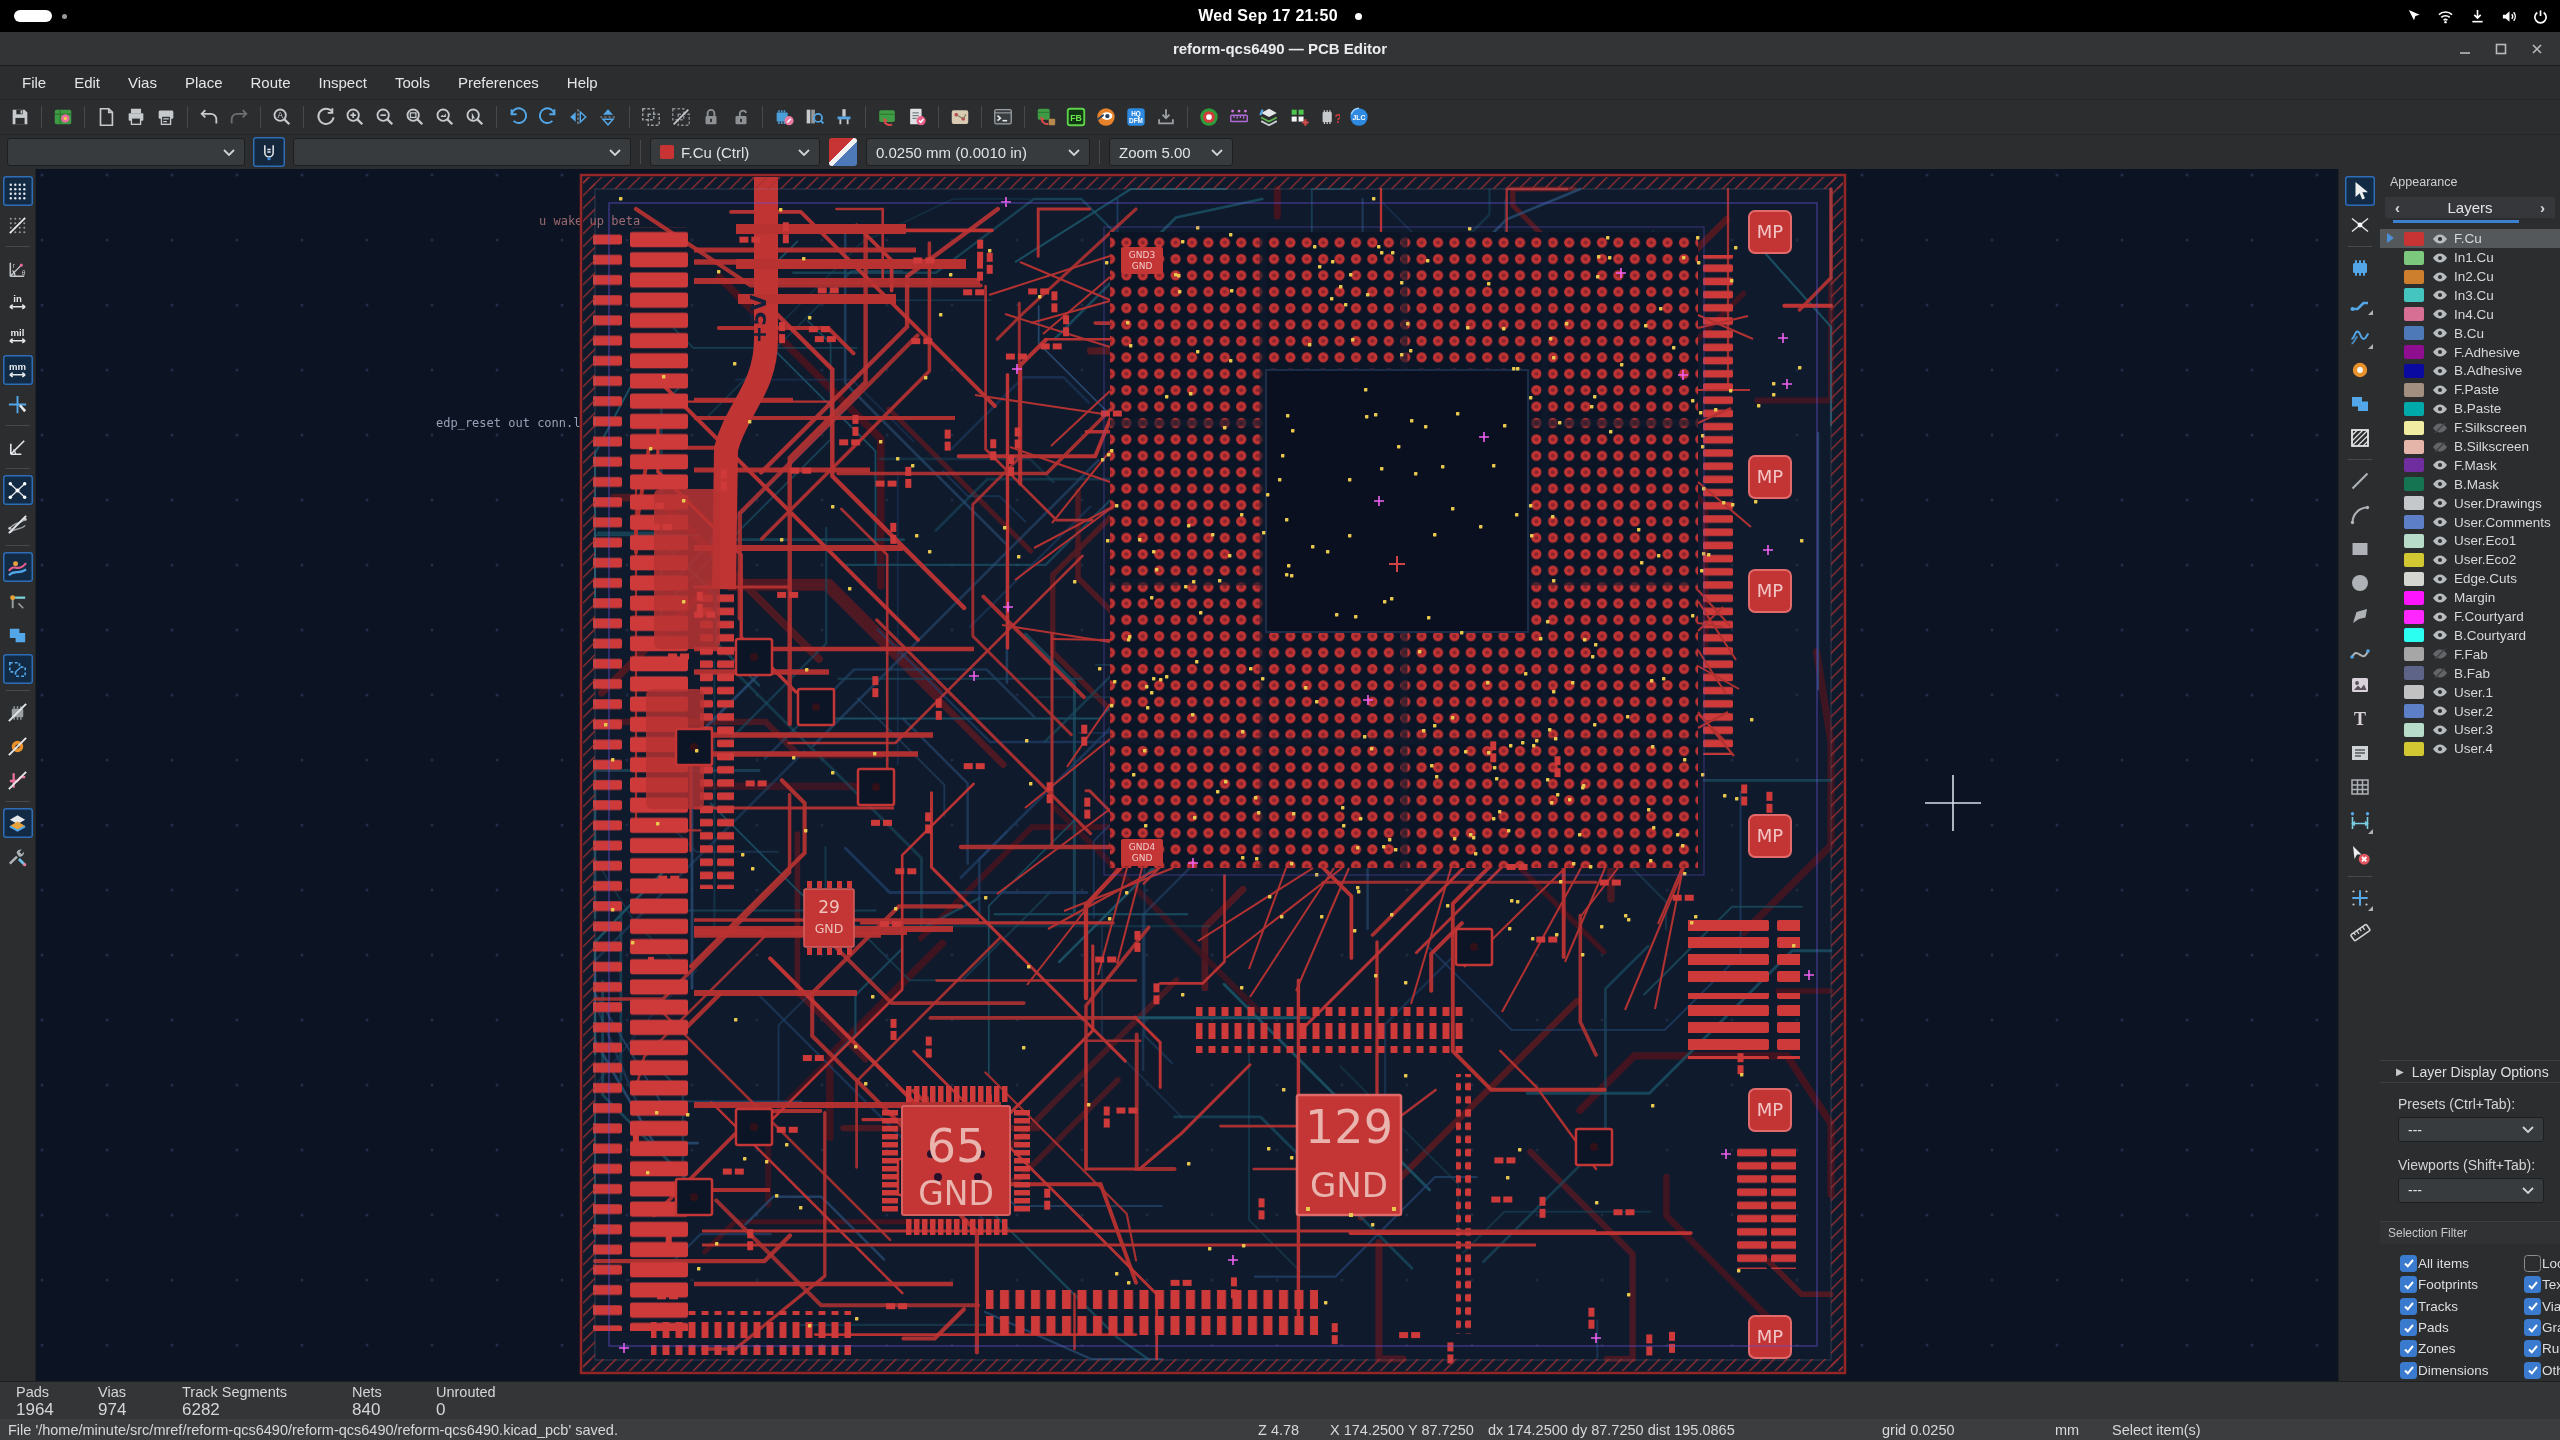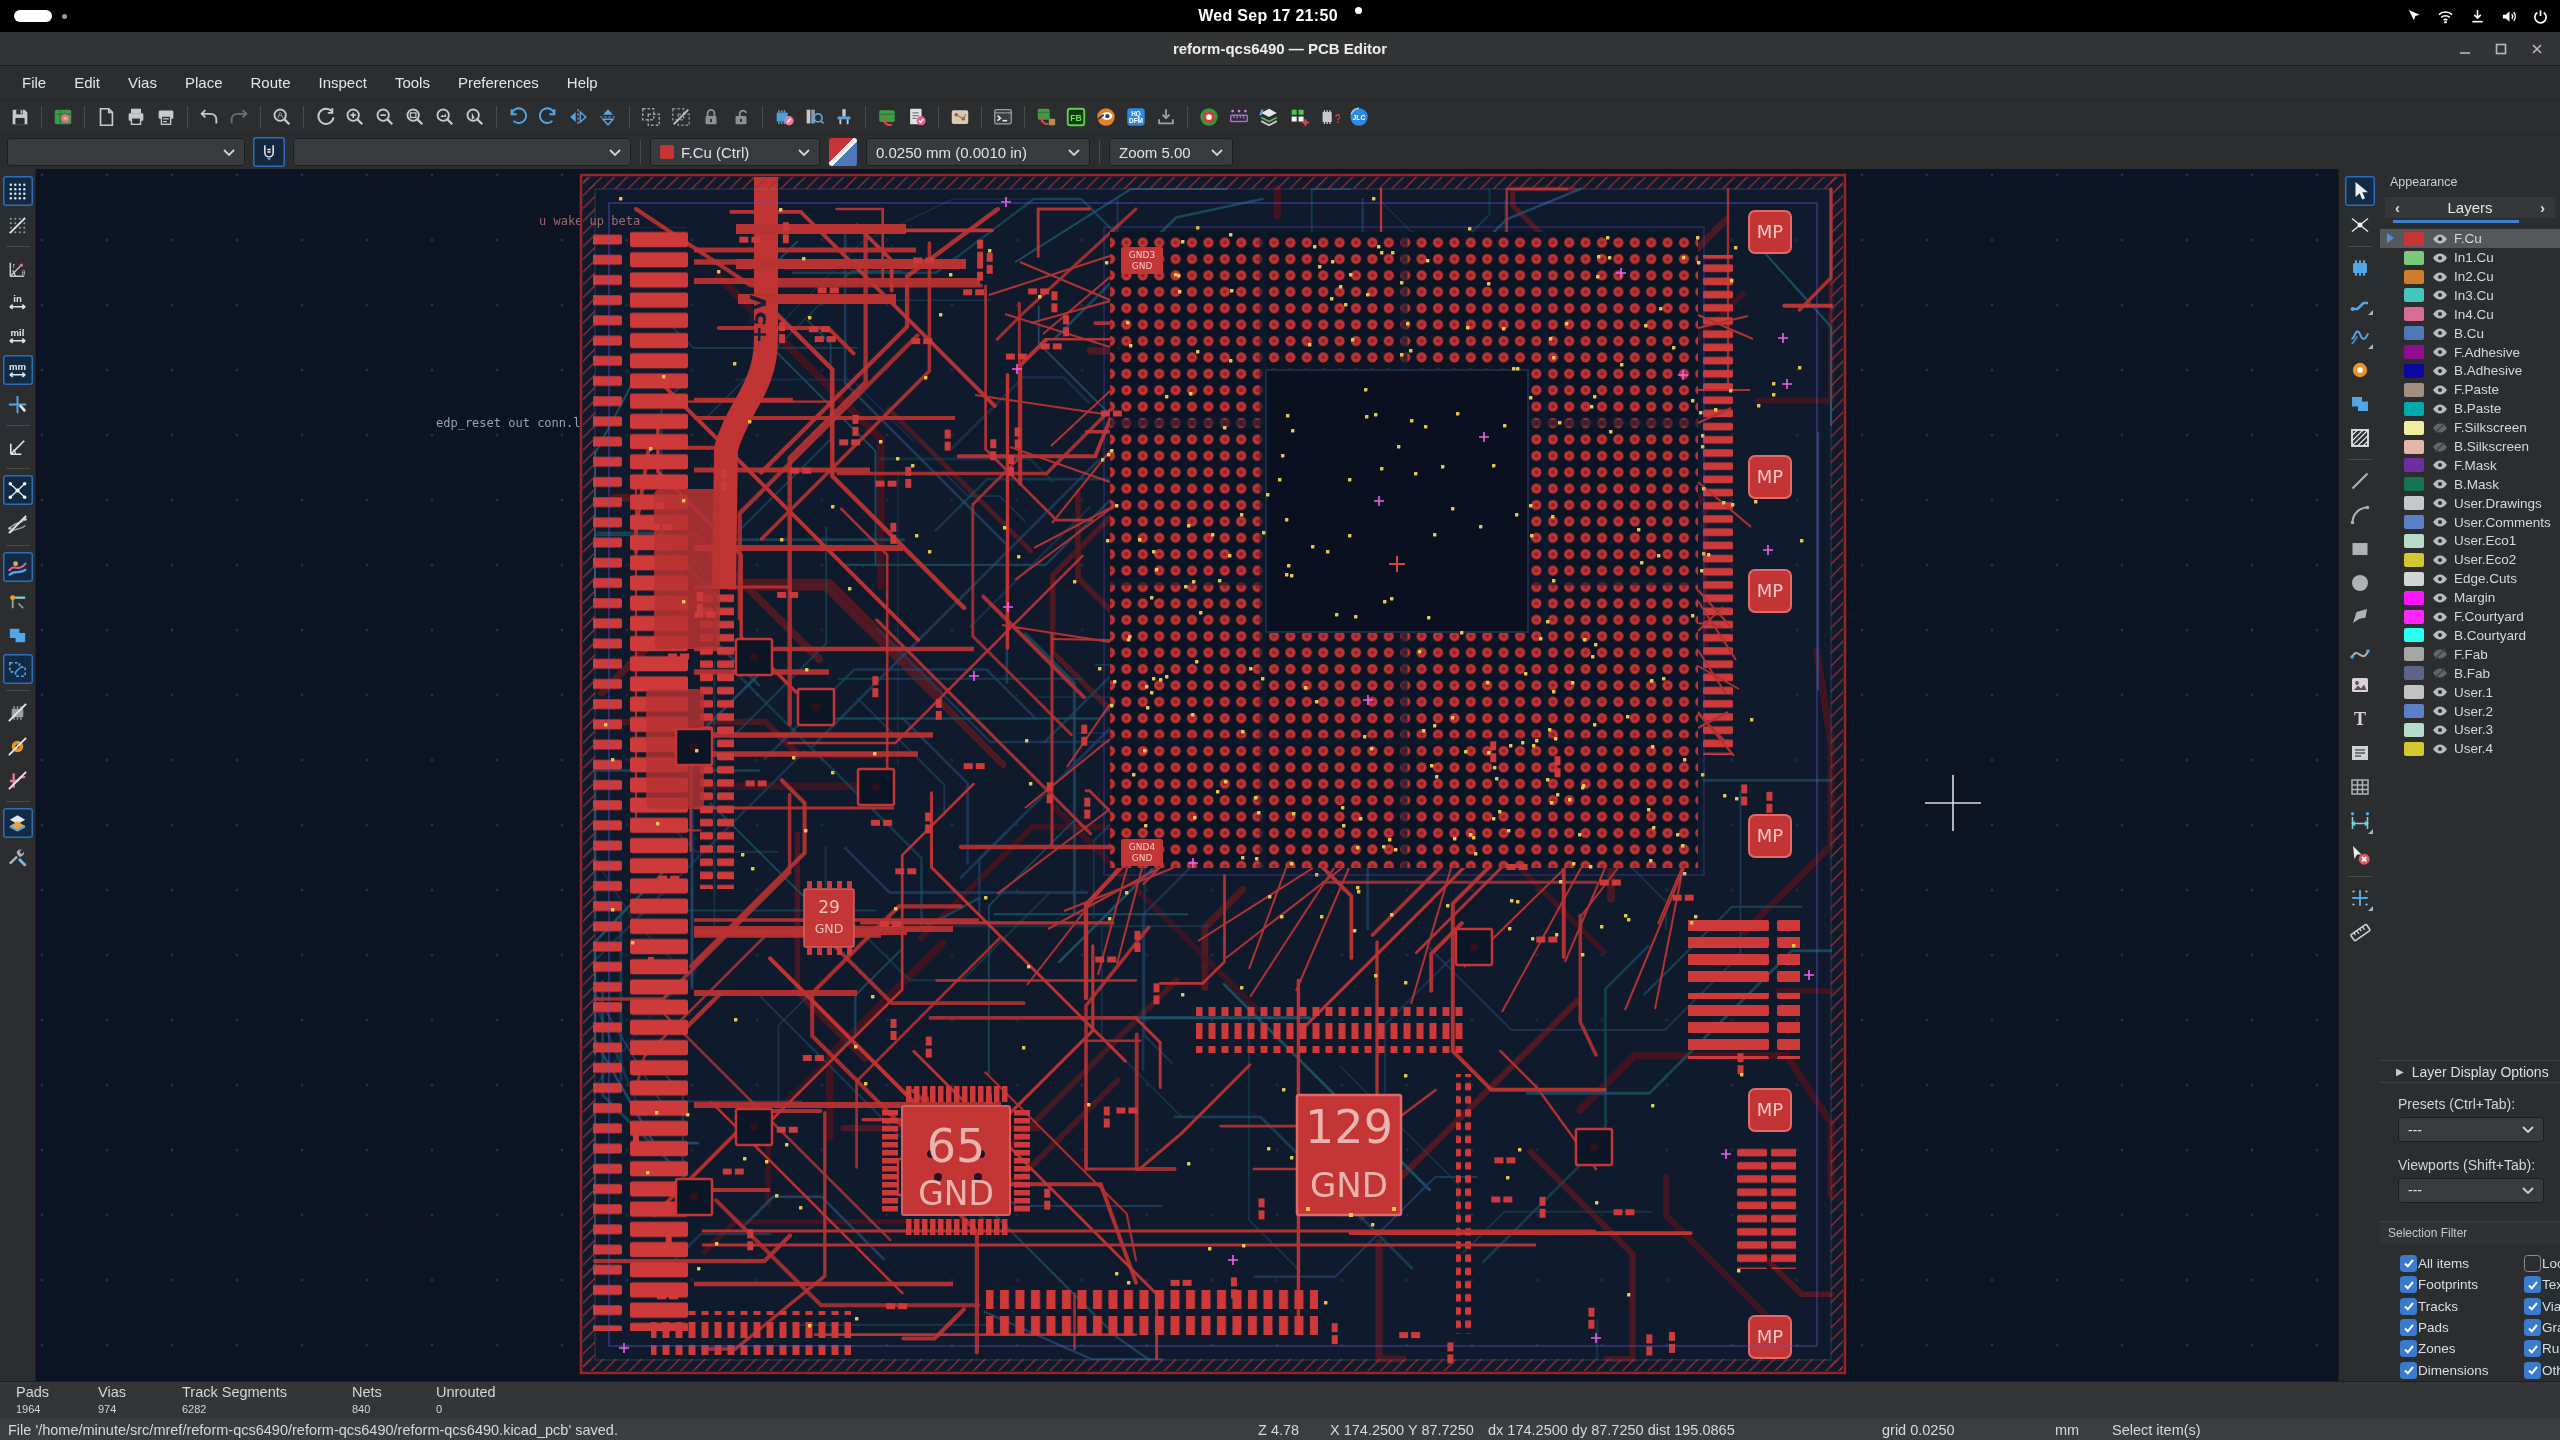--- a/index.html
+++ b/index.html
@@ -3,21 +3,21 @@
 <meta charset="utf-8">
 <style>
   html,body{margin:0;padding:0;background:#1d1e20;}
   body{width:2560px;height:1440px;overflow:hidden;font-family:"Liberation Sans",sans-serif;
        -webkit-font-smoothing:antialiased;color:#d8dadc;position:relative;}
   
   .sysbar{height:32px;background:#000;position:relative;display:flex;align-items:center;justify-content:center;}
   .sys-left{position:absolute;left:14px;display:flex;align-items:center;gap:10px;}
   .pill{width:38px;height:12px;background:#fff;border-radius:6px;display:inline-block;}
   .sysdot{width:5px;height:5px;background:#9a9a9a;border-radius:50%;display:inline-block;}
-  .clockwrap{display:flex;align-items:flex-start;gap:17px;}
+  .clockwrap{display:flex;align-items:center;gap:17px;}
   .clock{color:#fff;font-weight:bold;font-size:16px;letter-spacing:.3px;}
   .clockdot{width:7px;height:7px;background:#fff;border-radius:50%;display:inline-block;}
   .sys-right{position:absolute;right:12px;display:flex;align-items:center;gap:16px;}
   .sys-right svg{display:block;}
   
   .titlebar{height:33px;background:#323436;border-bottom:1px solid #1b1c1d;position:relative;
             display:flex;align-items:center;justify-content:center;}
   .apptitle{font-size:15px;font-weight:bold;color:#eceded;}
   .winctl{position:absolute;right:14px;display:flex;gap:18px;align-items:center;}
   .winbtn{width:18px;height:18px;display:flex;align-items:center;justify-content:center;}
@@ -86,21 +86,21 @@
   .sf-cell.c2{position:absolute;left:124px;}
   .sf-rowwrap{position:relative;}
   .cb{width:17px;height:17px;border-radius:3.5px;background:#3a7bd0;display:flex;align-items:center;
       justify-content:center;flex:0 0 auto;box-sizing:border-box;}
   .cb.off{background:transparent;border:1.5px solid #8a8d90;}
   .sf-label{font-size:13.5px;color:#dcdee0;}
   
   .statusbar{height:37px;background:#333537;border-top:1px solid #1e1f20;display:flex;align-items:center;}
   .scol{display:flex;flex-direction:column;justify-content:center;padding-left:16px;box-sizing:border-box;}
   .slabel{font-size:14.5px;color:#d4d6d8;line-height:17px;}
-  .svalue{font-size:11px;color:#d4d6d8;line-height:17px;}
+  .svalue{font-size:17px;color:#d4d6d8;line-height:17px;}
   .fileline{height:25px;background:#3b3d3f;position:relative;font-size:14.5px;color:#d6d8da;}
   .fileline span{position:absolute;top:3px;white-space:nowrap;}
   .fmsg{left:8px;}
   .fz{left:1258px;} .fxy{left:1330px;} .fd{left:1488px;} .fgrid{left:1882px;} .funits{left:2055px;} .fmode{left:2112px;}
 </style>
 </head>
 <body>
 
 <div class="sysbar">
   <div class="sys-left">

